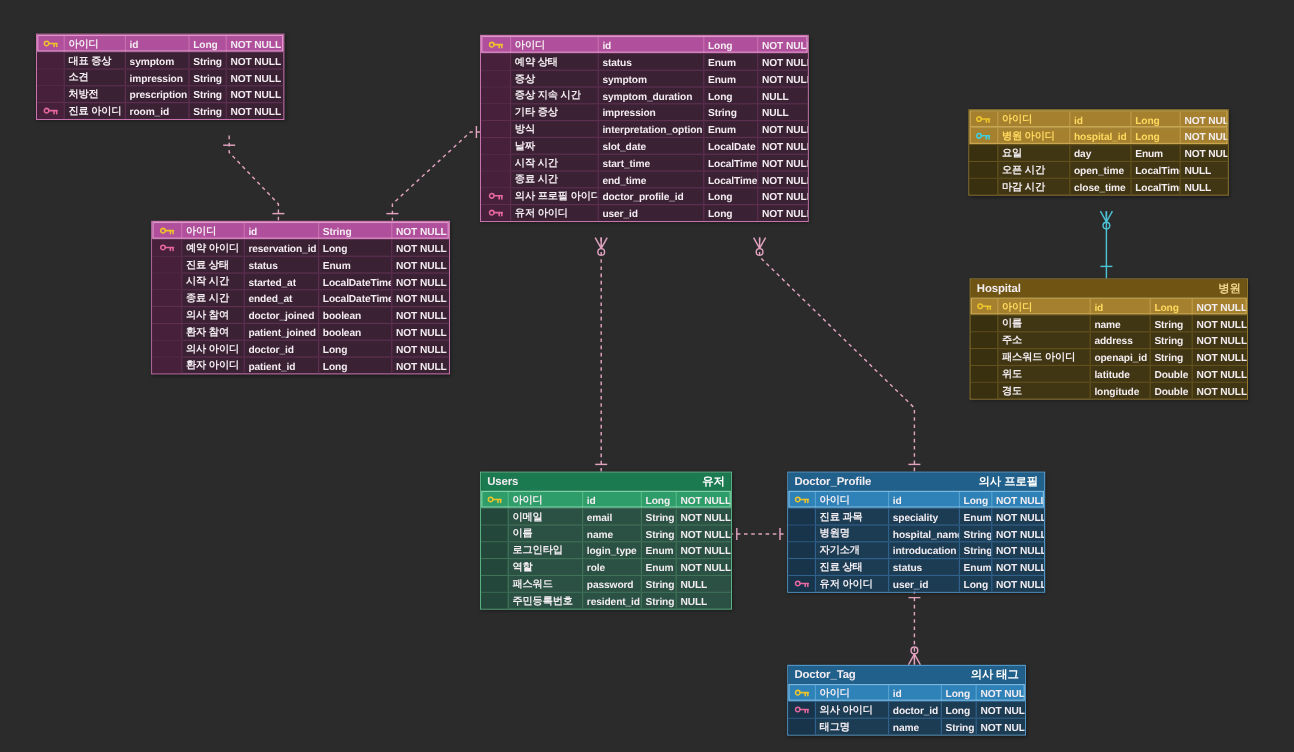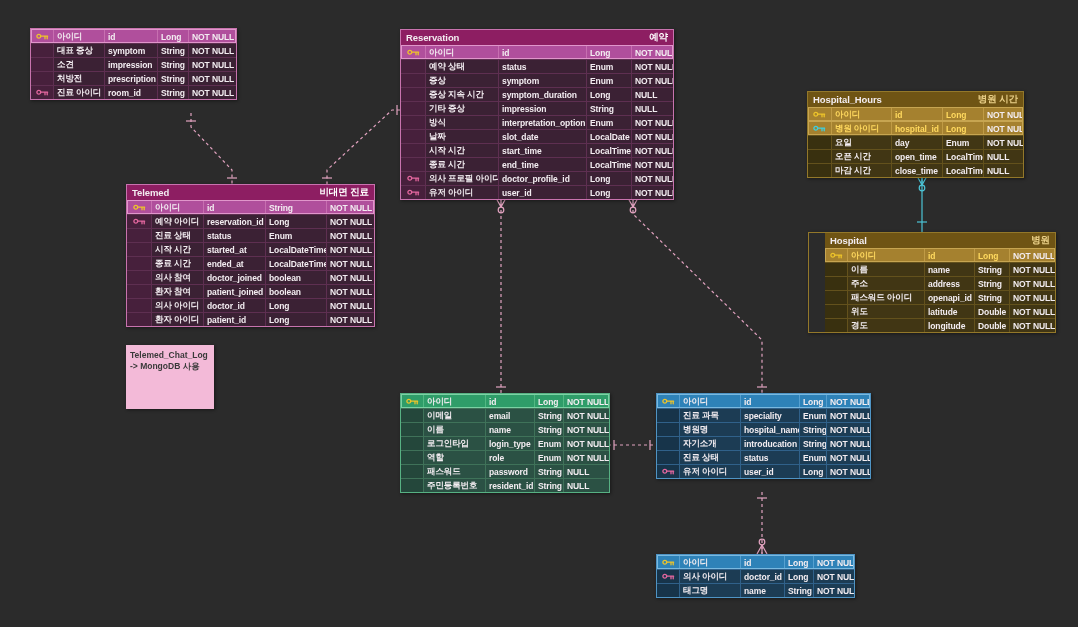--- a/index.html
+++ b/index.html
@@ -132,24 +132,20 @@
               </g>
             </svg>
           </div>
           <div class="cell c1" style="width: 51px;">진료 아이디</div>
           <div class="cell c2" style="width: 53px;">room_id</div>
           <div class="cell c3" style="width: 31px;">String</div>
           <div class="cell c4">NOT NULL</div>
         </div>
       </div>
       <div class="table-box theme-purple" style="left: 400px; top: 29px; width: 272px;">
-        <div class="tbl-header">
-          <span class="tname">Reservation</span>
-          <span class="talias">예약</span>
-        </div>
         <div class="tbl-row hl">
           <div class="cell c0" style="width: 24px;">
             <svg width="13" height="9" viewBox="0 0 13 9">
               <g fill="none" stroke="#edc42a" stroke-width="1.3" stroke-linecap="round">
                 <circle cx="2.8" cy="4.2" r="1.9"></circle>
                 <path d="M4.9 4.2 H11.6 M9 4.2 V6.8 M11.2 4.2 V6.8"></path>
               </g>
             </svg>
           </div>
           <div class="cell c1" style="width: 73px;">아이디</div>
@@ -236,24 +232,20 @@
               </g>
             </svg>
           </div>
           <div class="cell c1" style="width: 73px;">유저 아이디</div>
           <div class="cell c2" style="width: 88px;">user_id</div>
           <div class="cell c3" style="width: 45px;">Long</div>
           <div class="cell c4">NOT NULL</div>
         </div>
       </div>
       <div class="table-box theme-purple" style="left: 126px; top: 184px; width: 247px;">
-        <div class="tbl-header">
-          <span class="tname">Telemed</span>
-          <span class="talias">비대면 진료</span>
-        </div>
         <div class="tbl-row hl">
           <div class="cell c0" style="width: 24px;">
             <svg width="13" height="9" viewBox="0 0 13 9">
               <g fill="none" stroke="#edc42a" stroke-width="1.3" stroke-linecap="round">
                 <circle cx="2.8" cy="4.2" r="1.9"></circle>
                 <path d="M4.9 4.2 H11.6 M9 4.2 V6.8 M11.2 4.2 V6.8"></path>
               </g>
             </svg>
           </div>
           <div class="cell c1" style="width: 52px;">아이디</div>
@@ -319,24 +311,20 @@
         </div>
         <div class="tbl-row">
           <div class="cell c0" style="width: 24px;"></div>
           <div class="cell c1" style="width: 52px;">환자 아이디</div>
           <div class="cell c2" style="width: 62px;">patient_id</div>
           <div class="cell c3" style="width: 61px;">Long</div>
           <div class="cell c4">NOT NULL</div>
         </div>
       </div>
       <div class="table-box theme-brown" style="left: 807px; top: 91px; width: 215px;">
-        <div class="tbl-header">
-          <span class="tname">Hospital_Hours</span>
-          <span class="talias">병원 시간</span>
-        </div>
         <div class="tbl-row hl">
           <div class="cell c0" style="width: 23px;">
             <svg width="13" height="9" viewBox="0 0 13 9">
               <g fill="none" stroke="#edc42a" stroke-width="1.3" stroke-linecap="round">
                 <circle cx="2.8" cy="4.2" r="1.9"></circle>
                 <path d="M4.9 4.2 H11.6 M9 4.2 V6.8 M11.2 4.2 V6.8"></path>
               </g>
             </svg>
           </div>
           <div class="cell c1" style="width: 60px;">아이디</div>
@@ -373,21 +361,21 @@
           <div class="cell c4">NULL</div>
         </div>
         <div class="tbl-row">
           <div class="cell c0" style="width: 23px;"></div>
           <div class="cell c1" style="width: 60px;">마감 시간</div>
           <div class="cell c2" style="width: 51px;">close_time</div>
           <div class="cell c3" style="width: 41px;">LocalTime</div>
           <div class="cell c4">NULL</div>
         </div>
       </div>
-      <div class="table-box theme-brown" style="left: 808px; top: 232px; width: 230px; padding-left: 16px;">
+      <div class="table-box theme-brown" style="left: 808px; top: 232px; width: 230px;">
         <div class="tbl-header">
           <span class="tname">Hospital</span>
           <span class="talias">병원</span>
         </div>
         <div class="tbl-row hl">
           <div class="cell c0" style="width: 22px;">
             <svg width="13" height="9" viewBox="0 0 13 9">
               <g fill="none" stroke="#edc42a" stroke-width="1.3" stroke-linecap="round">
                 <circle cx="2.8" cy="4.2" r="1.9"></circle>
                 <path d="M4.9 4.2 H11.6 M9 4.2 V6.8 M11.2 4.2 V6.8"></path>
@@ -429,20 +417,24 @@
         </div>
         <div class="tbl-row">
           <div class="cell c0" style="width: 22px;"></div>
           <div class="cell c1" style="width: 77px;">경도</div>
           <div class="cell c2" style="width: 50px;">longitude</div>
           <div class="cell c3" style="width: 35px;">Double</div>
           <div class="cell c4">NOT NULL</div>
         </div>
       </div>
       <div class="table-box theme-green" style="left: 400px; top: 393px; width: 208px;">
+        <div class="tbl-header">
+          <span class="tname">Users</span>
+          <span class="talias">유저</span>
+        </div>
         <div class="tbl-row hl">
           <div class="cell c0" style="width: 22px;">
             <svg width="13" height="9" viewBox="0 0 13 9">
               <g fill="none" stroke="#edc42a" stroke-width="1.3" stroke-linecap="round">
                 <circle cx="2.8" cy="4.2" r="1.9"></circle>
                 <path d="M4.9 4.2 H11.6 M9 4.2 V6.8 M11.2 4.2 V6.8"></path>
               </g>
             </svg>
           </div>
           <div class="cell c1" style="width: 62px;">아이디</div>
@@ -487,20 +479,24 @@
         </div>
         <div class="tbl-row">
           <div class="cell c0" style="width: 22px;"></div>
           <div class="cell c1" style="width: 62px;">주민등록번호</div>
           <div class="cell c2" style="width: 49px;">resident_id</div>
           <div class="cell c3" style="width: 29px;">String</div>
           <div class="cell c4">NULL</div>
         </div>
       </div>
       <div class="table-box theme-blue" style="left: 656px; top: 393px; width: 213px;">
+        <div class="tbl-header">
+          <span class="tname">Doctor_Profile</span>
+          <span class="talias">의사 프로필</span>
+        </div>
         <div class="tbl-row hl">
           <div class="cell c0" style="width: 22px;">
             <svg width="13" height="9" viewBox="0 0 13 9">
               <g fill="none" stroke="#edc42a" stroke-width="1.3" stroke-linecap="round">
                 <circle cx="2.8" cy="4.2" r="1.9"></circle>
                 <path d="M4.9 4.2 H11.6 M9 4.2 V6.8 M11.2 4.2 V6.8"></path>
               </g>
             </svg>
           </div>
           <div class="cell c1" style="width: 61px;">아이디</div>
@@ -545,20 +541,24 @@
               </g>
             </svg>
           </div>
           <div class="cell c1" style="width: 61px;">유저 아이디</div>
           <div class="cell c2" style="width: 59px;">user_id</div>
           <div class="cell c3" style="width: 27px;">Long</div>
           <div class="cell c4">NOT NULL</div>
         </div>
       </div>
       <div class="table-box theme-blue" style="left: 656px; top: 554px; width: 197px;">
+        <div class="tbl-header">
+          <span class="tname">Doctor_Tag</span>
+          <span class="talias">의사 태그</span>
+        </div>
         <div class="tbl-row hl">
           <div class="cell c0" style="width: 22px;">
             <svg width="13" height="9" viewBox="0 0 13 9">
               <g fill="none" stroke="#edc42a" stroke-width="1.3" stroke-linecap="round">
                 <circle cx="2.8" cy="4.2" r="1.9"></circle>
                 <path d="M4.9 4.2 H11.6 M9 4.2 V6.8 M11.2 4.2 V6.8"></path>
               </g>
             </svg>
           </div>
           <div class="cell c1" style="width: 61px;">아이디</div>
@@ -582,17 +582,13 @@
         </div>
         <div class="tbl-row">
           <div class="cell c0" style="width: 22px;"></div>
           <div class="cell c1" style="width: 61px;">태그명</div>
           <div class="cell c2" style="width: 44px;">name</div>
           <div class="cell c3" style="width: 29px;">String</div>
           <div class="cell c4">NOT NULL</div>
         </div>
       </div>
     </div>
-  <div class="note">
-    <div>Telemed_Chat_Log</div>
-    <div>-&gt; MongoDB 사용</div>
-  </div>
 </div>
 
 </body></html>

